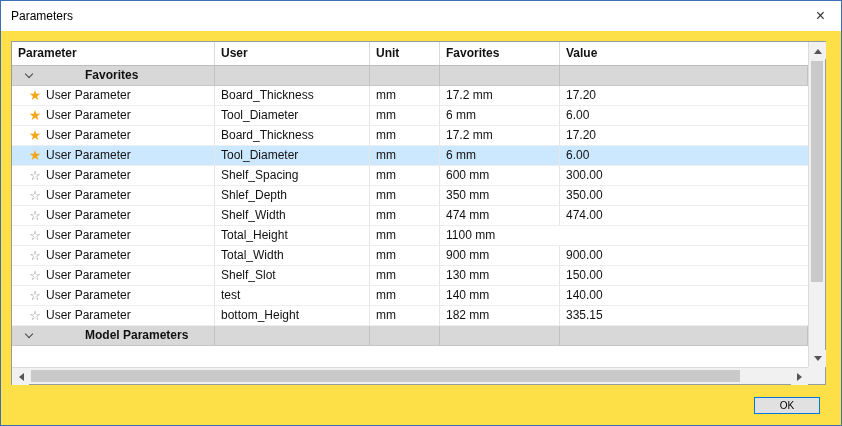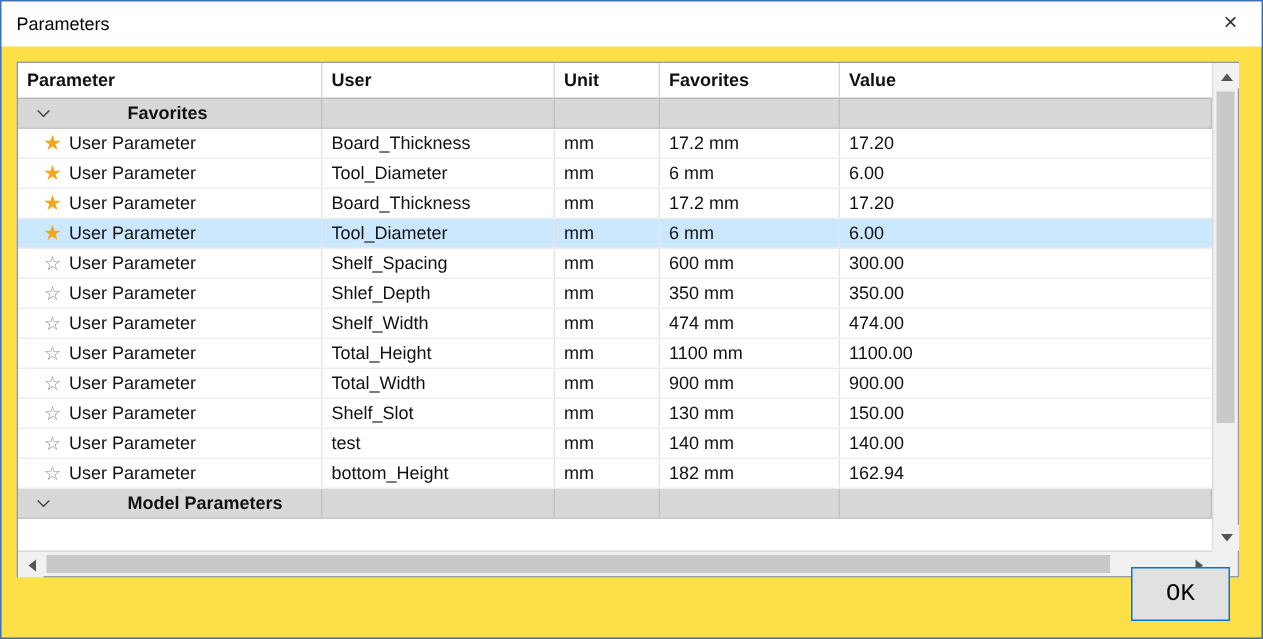--- a/index.html
+++ b/index.html
@@ -42,21 +42,21 @@
   .vtrack{flex:1;position:relative;}
   .vthumb{position:absolute;left:2px;right:2px;top:2px;height:76%;background:#c9c9c9;}
   .htrack{flex:1;position:relative;}
   .hthumb{position:absolute;top:2px;bottom:2px;left:2px;width:93%;background:#c9c9c9;}
   .arr{width:0;height:0;border:4px solid transparent;}
   .arr-up{border-bottom:5px solid #555;margin-top:-3px;}
   .arr-down{border-top:5px solid #555;margin-bottom:-3px;}
   .arr-left{border-right:5px solid #555;margin-left:-3px;}
   .arr-right{border-left:5px solid #555;margin-right:-3px;}
   
-  .ok-btn{position:absolute;right:21px;bottom:11px;width:66px;height:36px;background:#e1e1e1;border:1px solid #0078d7;font-size:16px;font-family:Liberation Mono, monospace;color:#000;}
+  .ok-btn{position:absolute;right:21px;bottom:11px;width:66px;height:17px;background:#e1e1e1;border:1px solid #0078d7;font-size:10px;font-family:Liberation Sans, sans-serif;color:#000;}
 </style>
 </head>
 <body>
 
 <div class="dialog">
 
   <div class="titlebar">
     <span class="title">Parameters</span>
     <span class="close">×</span>
   </div>
@@ -162,21 +162,20 @@
   </div>
 
   <div class="grid-row trow">
     <div class="cell c-param">
       <span class="star star-hollow">☆</span>
       <span>User Parameter</span>
     </div>
     <div class="cell">Total_Height</div>
     <div class="cell">mm</div>
     <div class="cell">1100 mm</div>
-    <div class="cell">1100.00</div>
   </div>
 
   <div class="grid-row trow">
     <div class="cell c-param">
       <span class="star star-hollow">☆</span>
       <span>User Parameter</span>
     </div>
     <div class="cell">Total_Width</div>
     <div class="cell">mm</div>
     <div class="cell">900 mm</div>
@@ -206,21 +205,21 @@
   </div>
 
   <div class="grid-row trow">
     <div class="cell c-param">
       <span class="star star-hollow">☆</span>
       <span>User Parameter</span>
     </div>
     <div class="cell">bottom_Height</div>
     <div class="cell">mm</div>
     <div class="cell">182 mm</div>
-    <div class="cell">162.94</div>
+    <div class="cell">335.15</div>
   </div>
 
   <div class="grid-row srow">
     <div class="cell c-param">
       <span class="chev"></span>
       <span class="slabel">Model Parameters</span>
       <span class="addbtn" style="visibility: hidden;">+</span>
     </div>
     <div class="cell"></div>
     <div class="cell"></div>

